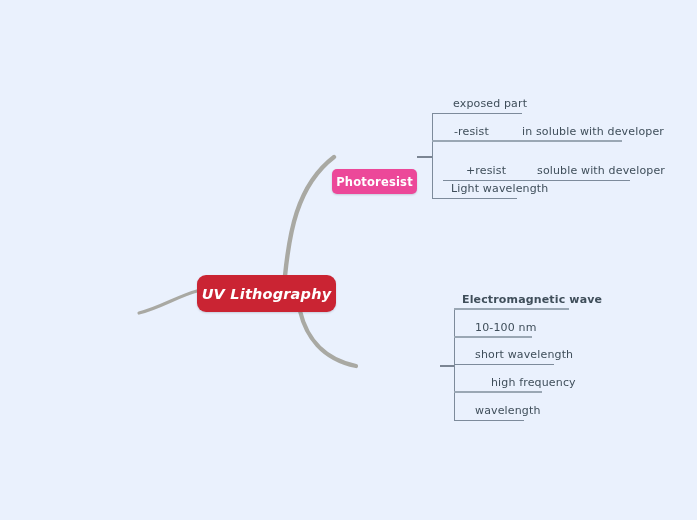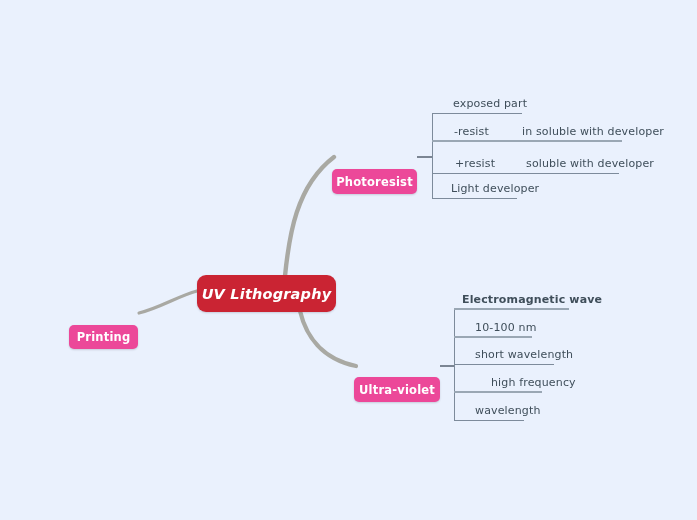--- a/index.html
+++ b/index.html
@@ -132,23 +132,20 @@
     <path d="M 300 311 C 306 336, 322 359, 356 366" stroke="#a9a9a3" stroke-width="4.2" fill="none" stroke-linecap="round"></path>
 
     <line x1="417" y1="157" x2="433" y2="157" stroke="#4b5765" stroke-width="1.4"></line>
     <line x1="440" y1="366" x2="455" y2="366" stroke="#4b5765" stroke-width="1.4"></line>
   </svg>
 
   <div class="node node-root">
     <span>UV Lithography</span>
   </div>
 
-  <div class="node node-branch node-printing">
-    <span>Printing</span>
-  </div>
 
   <div class="node node-branch node-photoresist">
     <span>Photoresist</span>
   </div>
 
   <div class="subgroup" style="left:432px; top:114px;">
     <div class="spine" style="height:85px;"></div>
 
     <div class="subitem" style="top:-0px; height:0px;"></div>
 
@@ -160,39 +157,36 @@
     </div>
 
     <div class="subitem thick" style="top:0px; height:28px; width:190px;">
       <div class="row">
         <span class="label" style="left:22px;">-resist</span>
         <span class="label" style="left:90px;">in soluble with developer</span>
         <div class="underline" style="width:190px;"></div>
       </div>
     </div>
 
-    <div class="subitem" style="top:16px; height:44px; width:187px;">
+    <div class="subitem" style="top:23px; height:44px; width:187px;margin-left:11px;">
       <div class="row">
         <span class="label" style="left:23px;">+resist</span>
         <span class="label" style="left:94px;">soluble with developer</span>
         <div class="underline" style="width:187px;"></div>
       </div>
     </div>
 
     <div class="subitem" style="top:56px; height:29px; width:85px;">
       <div class="row">
-        <span class="label" style="left:19px;">Light developer</span>
+        <span class="label" style="left:19px;">Light wavelength</span>
         <div class="underline" style="width:85px;"></div>
       </div>
     </div>
   </div>
 
-  <div class="node node-branch node-ultraviolet">
-    <span>Ultra-violet</span>
-  </div>
 
   <div class="subgroup" style="left:454px; top:310px;">
     <div class="spine" style="height:111px;"></div>
 
     <div class="subitem thick" style="top:-14px; height:14px; width:115px;">
       <div class="row">
         <span class="label" style="left:8px;font-weight:bold;">Electromagnetic wave</span>
         <div class="underline" style="width:115px;"></div>
       </div>
     </div>

